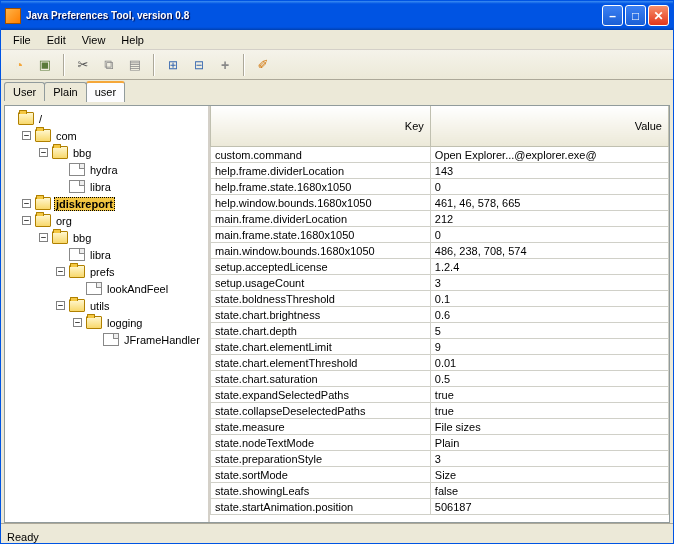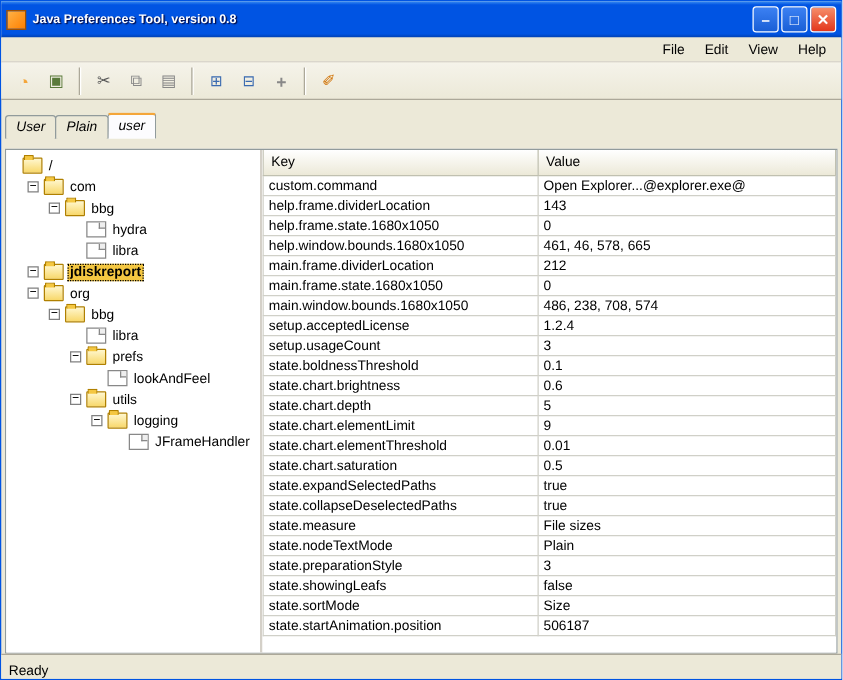--- a/index.html
+++ b/index.html
@@ -4,47 +4,47 @@
 <style>
   * { box-sizing: border-box; margin: 0; padding: 0; font-family: Tahoma, sans-serif; font-size: 11px; }
   html, body { width: 674px; height: 544px; overflow: hidden; }
   .window { width: 674px; height: 544px; border: 1px solid #0054e3; background: #ece9d8; display: flex; flex-direction: column; }
   .titlebar { height: 29px; background: linear-gradient(to bottom, #3b8df2 0%, #0054e3 10%, #0054e3 90%, #0040b0 100%); display: flex; align-items: center; padding: 0 4px; color: #fff; }
   .titlebar .app-icon { width: 16px; height: 16px; margin-right: 5px; background: linear-gradient(135deg,#ffb347,#ff7f00); border:1px solid #a05000; }
   .titlebar .title { flex: 1; font-weight: bold; font-size: 10px; text-shadow: 1px 1px 1px #003; }
   .winbtn { width: 21px; height: 21px; margin-left: 2px; border: 1px solid #fff; border-radius: 3px; display:flex; align-items:center; justify-content:center; color:#fff; font-weight:bold; font-size:12px; }
   .winbtn.min, .winbtn.max { background: linear-gradient(to bottom,#3c81f3,#1a5fd6); }
   .winbtn.close { background: linear-gradient(to bottom,#f68f6b,#e3361b); }
-  .menubar { height: 20px; background:#ece9d8; display:flex; align-items:center; padding: 0 4px; border-bottom:1px solid #d4d0c8;justify-content:flex-end;}
+  .menubar { height: 20px; background:#ece9d8; display:flex; align-items:center; padding: 0 4px; border-bottom:1px solid #d4d0c8;}
   .menubar .menu { padding: 2px 8px; cursor:default; }
   .toolbar { height: 30px; background: linear-gradient(to bottom,#f5f3ea,#ece9d8); display:flex; align-items:center; padding: 0 6px; border-bottom:1px solid #aca899; gap:2px;}
   .tbtn { width:24px; height:24px; display:flex; align-items:center; justify-content:center; border:1px solid transparent; border-radius:3px; cursor:default;}
   .sep { width:2px; height:22px; background: transparent; border-left:1px solid #aca899; border-right:1px solid #fff; margin: 0 4px; }
   .body { flex:1; display:flex; flex-direction:column; padding: 1px 3px 0 3px; min-height:0;}
-  .tabs { display:flex; align-items:center; height:38px;font-style:italic; }
+  .tabs { display:flex; align-items:flex-start; height:24px; }
   .tab { padding: 3px 8px; border:1px solid #919b9c; border-bottom:none; background:#ece9d8; margin-right:-1px; border-radius:3px 3px 0 0; cursor:default; position:relative; top:1px; }
   .tab.active { background:#fcfcfe; border-top:2px solid #f4a63a; z-index:2; top:0; padding-bottom:4px;}
   .tabpanel { flex:1; border:1px solid #919b9c; background:#fcfcfe; display:flex; min-height:0;}
   .left { width:205px; border-right:2px solid #d4d0c8; background:#fff; overflow:auto; padding:4px 0;}
   .right { flex:1; background:#fff; overflow:auto; }
   .tree { list-style:none; }
   .tree ul { list-style:none; padding-left: 17px; }
   .node { display:flex; align-items:center; height:17px; white-space:nowrap;}
   .exp { width:9px; height:9px; border:1px solid #808080; background:#fff; display:flex; align-items:center; justify-content:center; font-size:9px; line-height:7px; color:#000; margin-right:4px; cursor:default; font-family:monospace;}
   .exp.none { border:none; background:transparent; }
   .folder-icon, .leaf-icon { width:16px; height:13px; margin-right:3px; display:inline-block; }
   .folder-icon { background: linear-gradient(to bottom,#fff2b2,#f4c742); border:1px solid #b08000; border-radius:1px; position:relative;}
   .folder-icon::before { content:""; position:absolute; top:-3px; left:0; width:6px; height:3px; background:#f4c742; border:1px solid #b08000; border-bottom:none; border-radius:1px 1px 0 0;}
   .folder-icon.open { background: linear-gradient(to bottom,#fff7cf,#f8d86b); }
   .leaf-icon { background:#fff; border:1px solid #888; position:relative; }
   .leaf-icon::before{content:"";position:absolute;top:0;right:0;width:4px;height:4px;background:#eee;border-left:1px solid #888;border-bottom:1px solid #888;}
   .node-label { padding:0 2px; }
   .node-label.selected { background:#f4c742; border:1px dotted #000; padding:0 1px;font-weight:bold;}
   table.grid { border-collapse:collapse; width:100%; }
-  table.grid th { background: linear-gradient(to bottom,#fff,#ece9d8); border:1px solid #c0c0b0; border-top:none; text-align:left; font-weight:normal; padding:4px 6px; height:18px;}
+  table.grid th { background: linear-gradient(to bottom,#fff,#ece9d8); border:1px solid #c0c0b0; border-top:none; text-align:right; font-weight:normal; padding:14px 6px; height:18px;}
   table.grid td { border:1px solid #d0d0c8; border-top:none; padding:1px 4px; height:16px; white-space:nowrap; overflow:hidden; text-overflow:clip;}
   table.grid th:first-child, table.grid td:first-child { width:48%; }
   .statusbar { height:20px; border-top:1px solid #aca899; background:#ece9d8; display:flex; align-items:flex-end; padding:0 6px;}
 </style>
 </head>
 <body>
 
 <div class="window">
   <div class="titlebar">
     <div class="app-icon"></div>
@@ -302,28 +302,28 @@
               </tr>
               <tr>
                 <td>state.nodeTextMode</td>
                 <td>Plain</td>
               </tr>
               <tr>
                 <td>state.preparationStyle</td>
                 <td>3</td>
               </tr>
               <tr>
+                <td>state.sortMode</td>
+                <td>Size</td>
+              </tr>
+              <tr>
                 <td>state.showingLeafs</td>
                 <td>false</td>
               </tr>
               <tr>
-                <td>state.sortMode</td>
-                <td>Size</td>
-              </tr>
-              <tr>
                 <td>state.startAnimation.position</td>
                 <td>506187</td>
               </tr>
             </tbody>
         </table>
       </div>
     </div>
   </div>
 
   <div class="statusbar">

